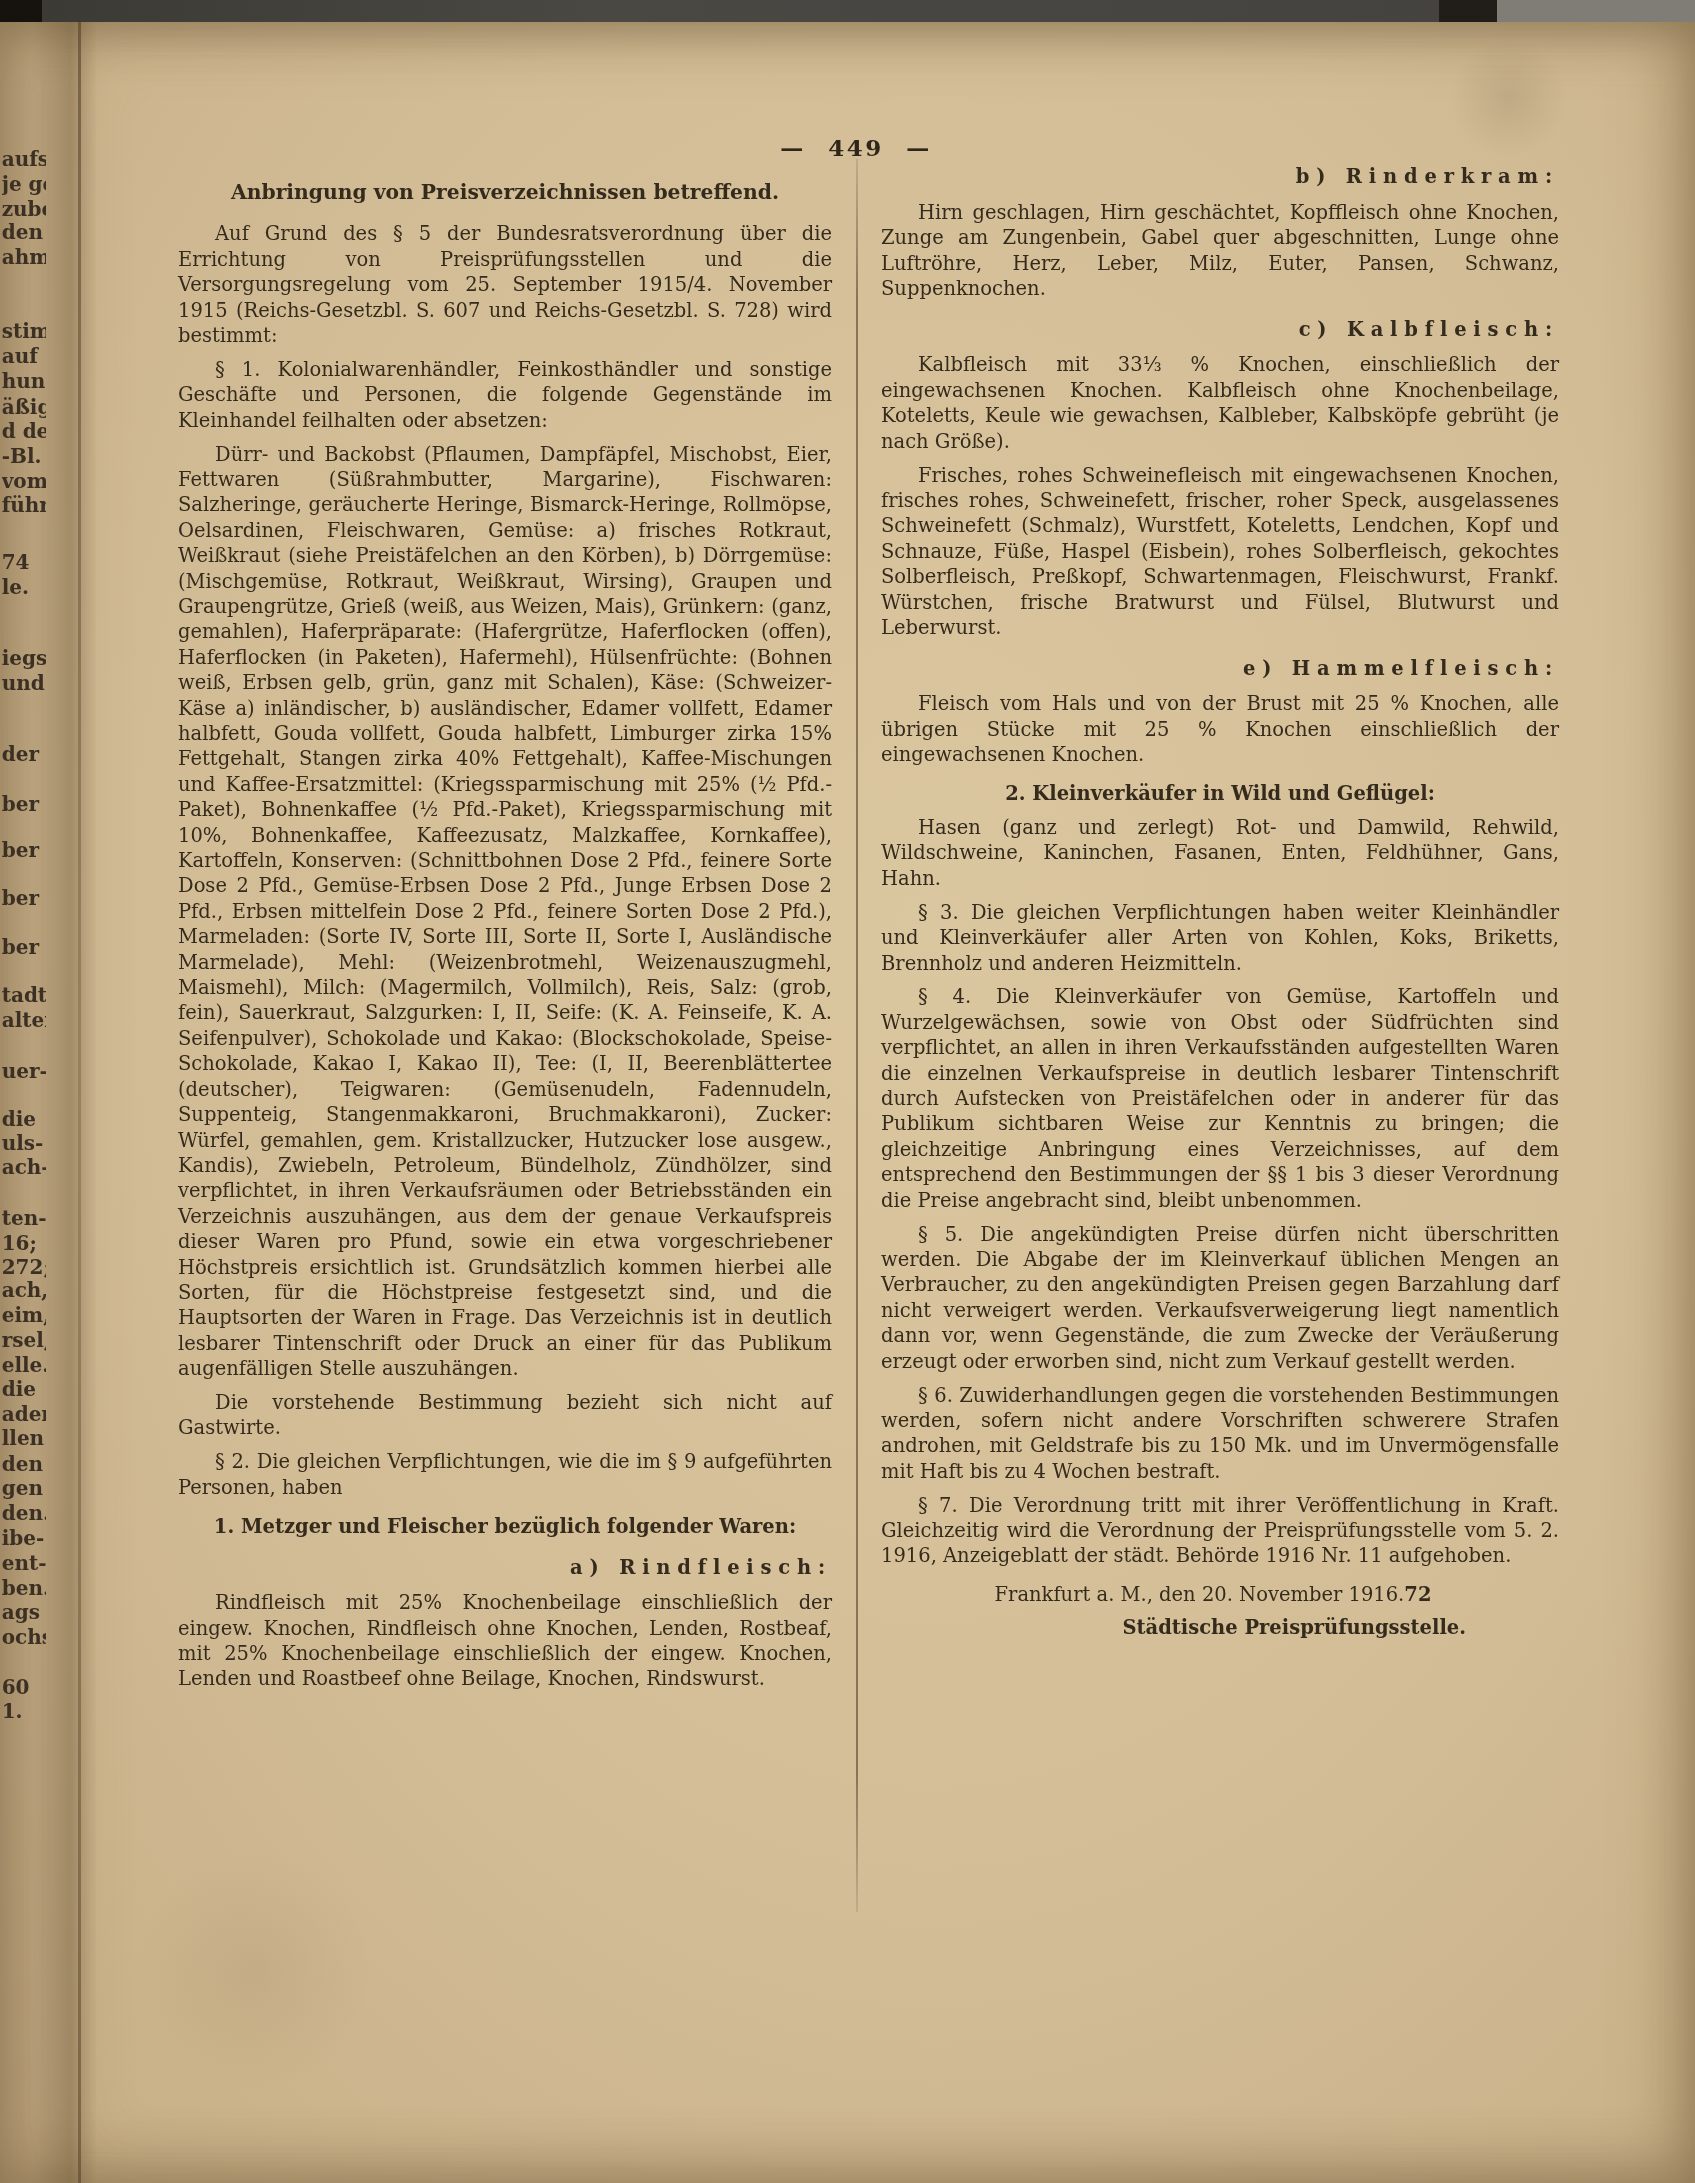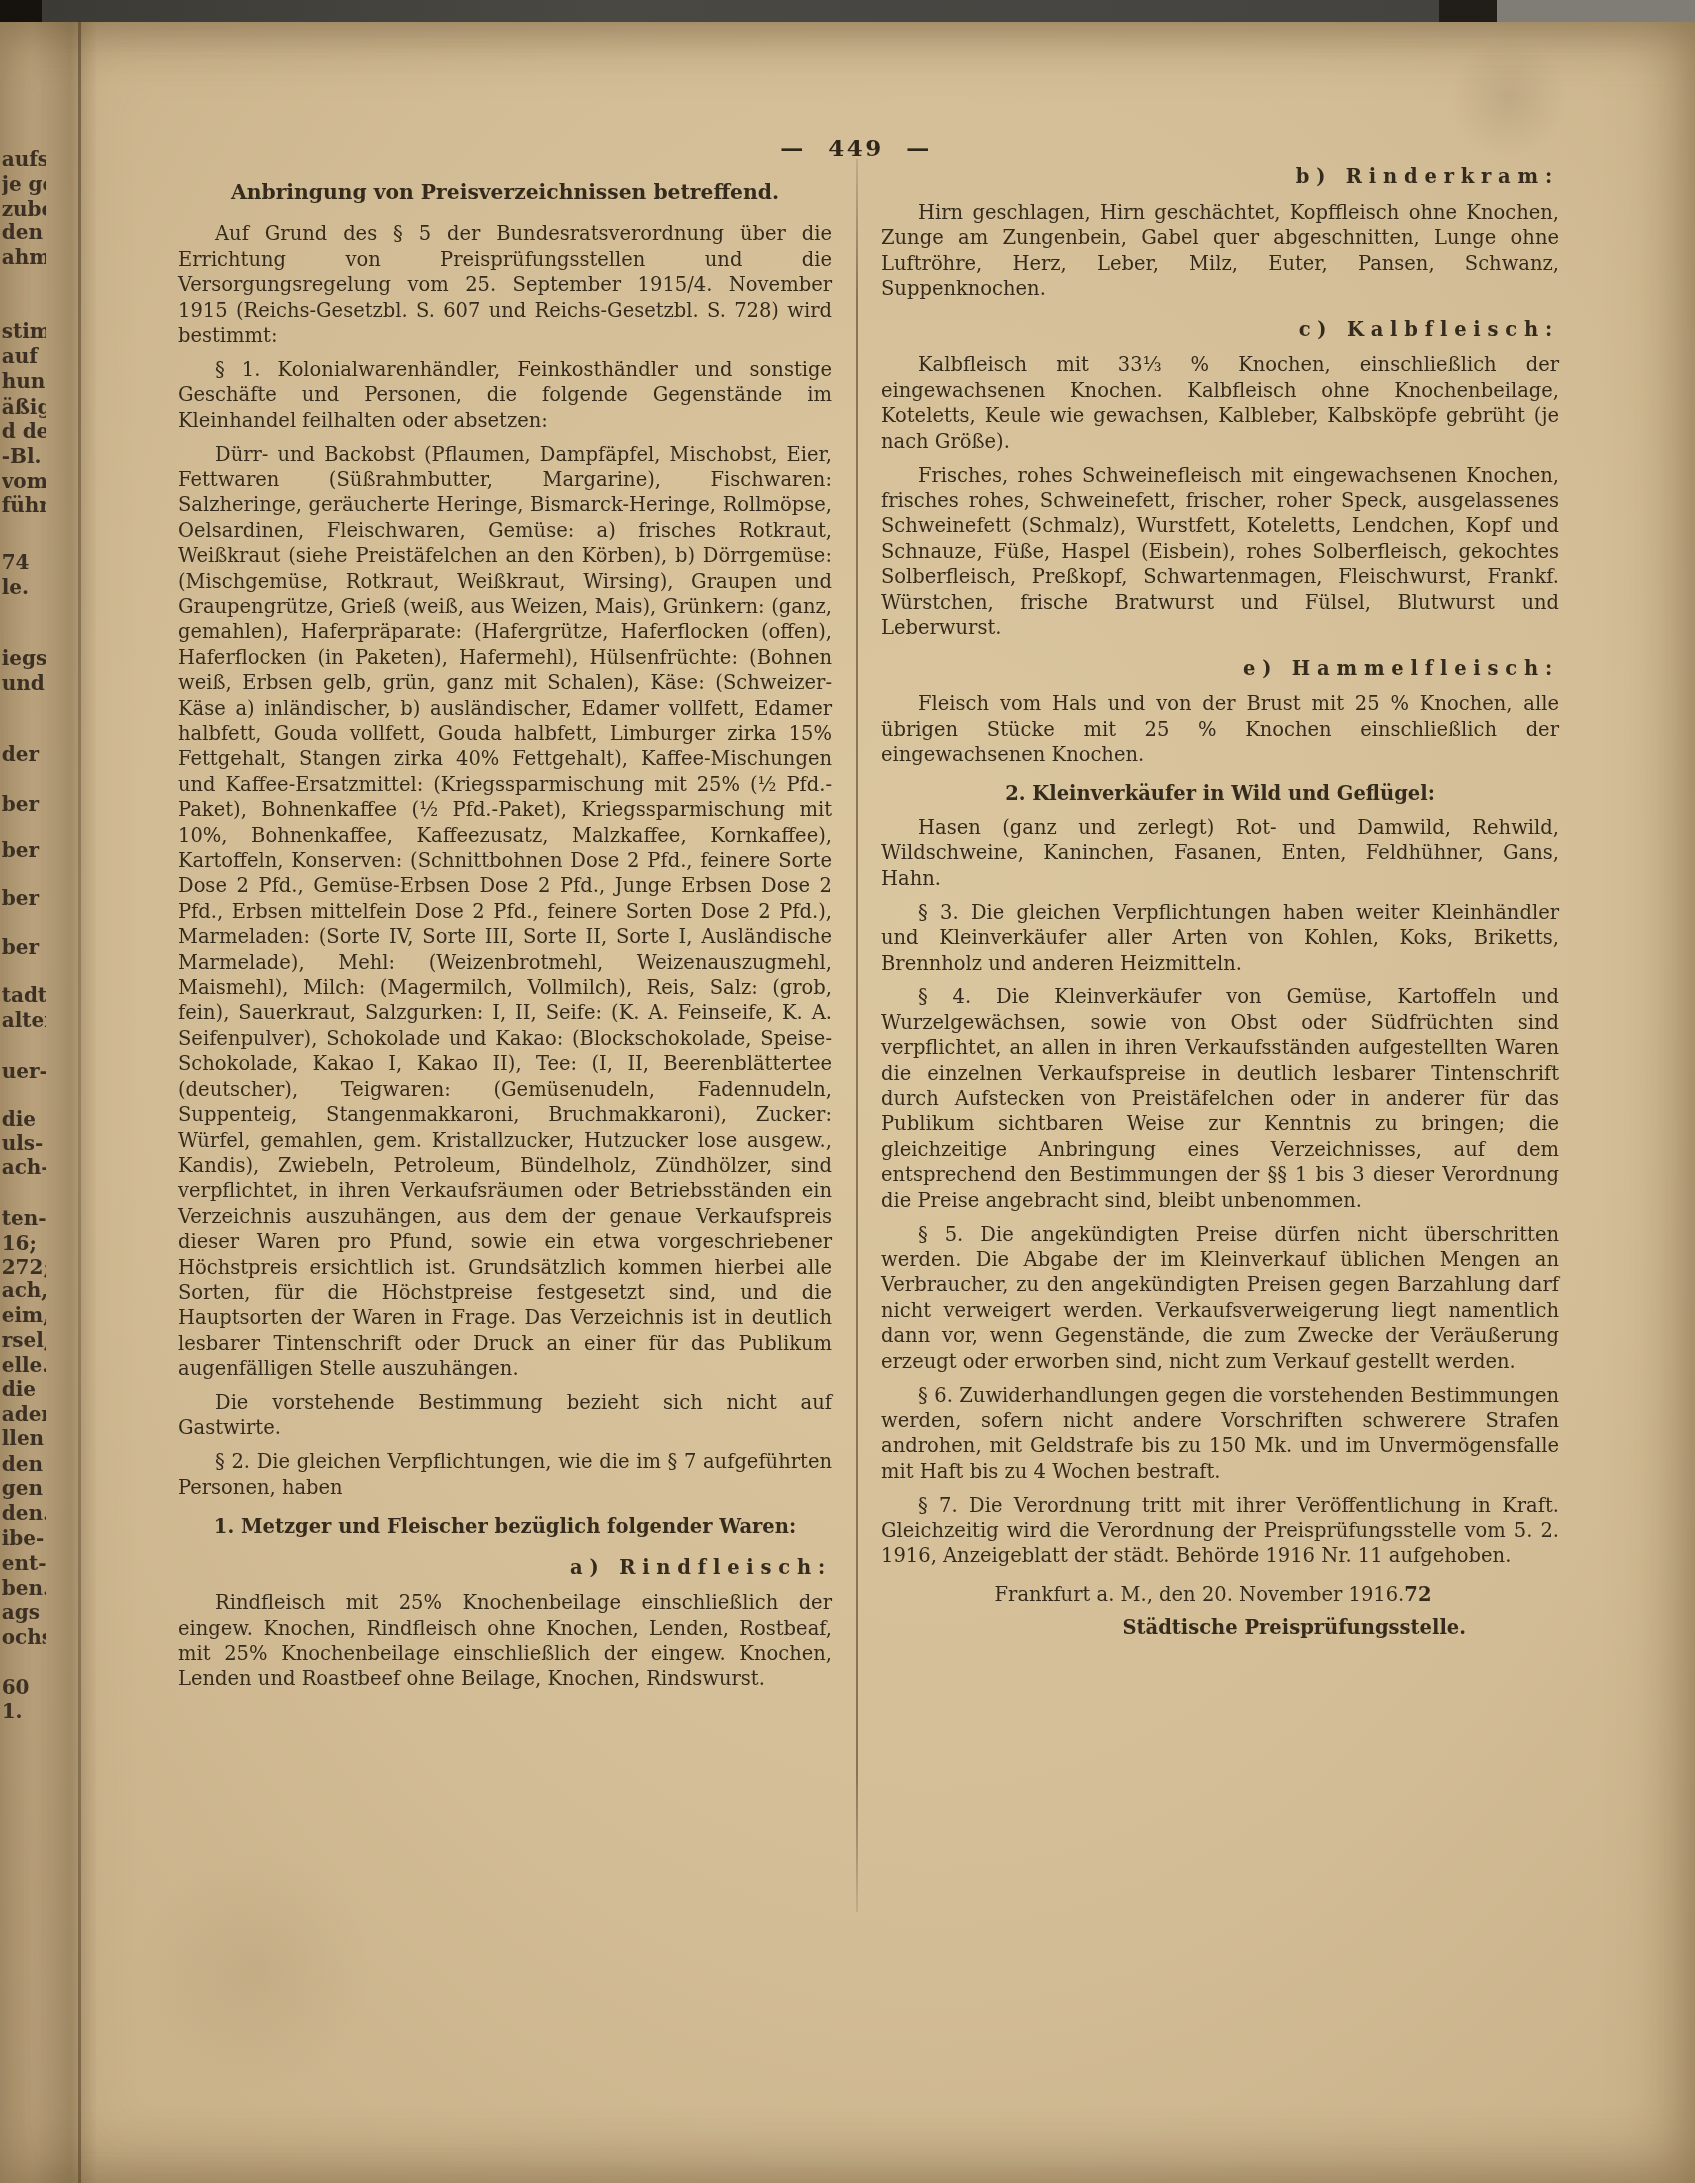--- a/index.html
+++ b/index.html
@@ -126,21 +126,21 @@
     </div>
 
     <div class="divider"></div>
 
     <div class="col col-left">
       <h1 class="title">Anbringung von Preisverzeichnissen betreffend.</h1>
       <p>Auf Grund des § 5 der Bundesratsverordnung über die Errichtung von Preisprüfungsstellen und die Versorgungsregelung vom 25. September 1915/4. November 1915 (Reichs-Gesetzbl. S. 607 und Reichs-Gesetzbl. S. 728) wird bestimmt:</p>
       <p>§ 1. Kolonialwarenhändler, Feinkosthändler und sonstige Geschäfte und Personen, die folgende Gegenstände im Kleinhandel feilhalten oder absetzen:</p>
       <p>Dürr- und Backobst (Pflaumen, Dampfäpfel, Mischobst, Eier, Fettwaren (Süßrahmbutter, Margarine), Fischwaren: Salzheringe, geräucherte Heringe, Bismarck-Heringe, Rollmöpse, Oelsardinen, Fleischwaren, Gemüse: a) frisches Rotkraut, Weißkraut (siehe Preistäfelchen an den Körben), b) Dörrgemüse: (Mischgemüse, Rotkraut, Weißkraut, Wirsing), Graupen und Graupengrütze, Grieß (weiß, aus Weizen, Mais), Grünkern: (ganz, gemahlen), Haferpräparate: (Hafergrütze, Haferflocken (offen), Haferflocken (in Paketen), Hafermehl), Hülsenfrüchte: (Bohnen weiß, Erbsen gelb, grün, ganz mit Schalen), Käse: (Schweizer-Käse a) inländischer, b) ausländischer, Edamer vollfett, Edamer halbfett, Gouda vollfett, Gouda halbfett, Limburger zirka 15% Fettgehalt, Stangen zirka 40% Fettgehalt), Kaffee-Mischungen und Kaffee-Ersatzmittel: (Kriegssparmischung mit 25% (½ Pfd.-Paket), Bohnenkaffee (½ Pfd.-Paket), Kriegssparmischung mit 10%, Bohnenkaffee, Kaffeezusatz, Malzkaffee, Kornkaffee), Kartoffeln, Konserven: (Schnittbohnen Dose 2 Pfd., feinere Sorte Dose 2 Pfd., Gemüse-Erbsen Dose 2 Pfd., Junge Erbsen Dose 2 Pfd., Erbsen mittelfein Dose 2 Pfd., feinere Sorten Dose 2 Pfd.), Marmeladen: (Sorte IV, Sorte III, Sorte II, Sorte I, Ausländische Marmelade), Mehl: (Weizenbrotmehl, Weizenauszugmehl, Maismehl), Milch: (Magermilch, Vollmilch), Reis, Salz: (grob, fein), Sauerkraut, Salzgurken: I, II, Seife: (K. A. Feinseife, K. A. Seifenpulver), Schokolade und Kakao: (Blockschokolade, Speise-Schokolade, Kakao I, Kakao II), Tee: (I, II, Beerenblättertee (deutscher), Teigwaren: (Gemüsenudeln, Fadennudeln, Suppenteig, Stangenmakkaroni, Bruchmakkaroni), Zucker: Würfel, gemahlen, gem. Kristallzucker, Hutzucker lose ausgew., Kandis), Zwiebeln, Petroleum, Bündelholz, Zündhölzer, sind verpflichtet, in ihren Verkaufsräumen oder Betriebsständen ein Verzeichnis auszuhängen, aus dem der genaue Verkaufspreis dieser Waren pro Pfund, sowie ein etwa vorgeschriebener Höchstpreis ersichtlich ist. Grundsätzlich kommen hierbei alle Sorten, für die Höchstpreise festgesetzt sind, und die Hauptsorten der Waren in Frage. Das Verzeichnis ist in deutlich lesbarer Tintenschrift oder Druck an einer für das Publikum augenfälligen Stelle auszuhängen.</p>
       <p>Die vorstehende Bestimmung bezieht sich nicht auf Gastwirte.</p>
-      <p>§ 2. Die gleichen Verpflichtungen, wie die im § 7 aufgeführten Personen, haben</p>
+      <p>§ 2. Die gleichen Verpflichtungen, wie die im § 9 aufgeführten Personen, haben</p>
       <div class="h-center">1. Metzger und Fleischer bezüglich folgender Waren:</div>
       <div class="h-sperr">a) Rindfleisch:</div>
       <p>Rindfleisch mit 25% Knochenbeilage einschließlich der eingew. Knochen, Rindfleisch ohne Knochen, Lenden, Rostbeaf, mit 25% Knochenbeilage einschließlich der eingew. Knochen, Lenden und Roastbeef ohne Beilage, Knochen, Rindswurst.</p>
     </div>
 
     <div class="col col-right">
       <div class="h-sperr">b) Rinderkram:</div>
       <p>Hirn geschlagen, Hirn geschächtet, Kopffleisch ohne Knochen, Zunge am Zungenbein, Gabel quer abgeschnitten, Lunge ohne Luftröhre, Herz, Leber, Milz, Euter, Pansen, Schwanz, Suppenknochen.</p>
       <div class="h-sperr">c) Kalbfleisch:</div>
       <p>Kalbfleisch mit 33⅓ % Knochen, einschließlich der eingewachsenen Knochen. Kalbfleisch ohne Knochenbeilage, Koteletts, Keule wie gewachsen, Kalbleber, Kalbsköpfe gebrüht (je nach Größe).</p>

